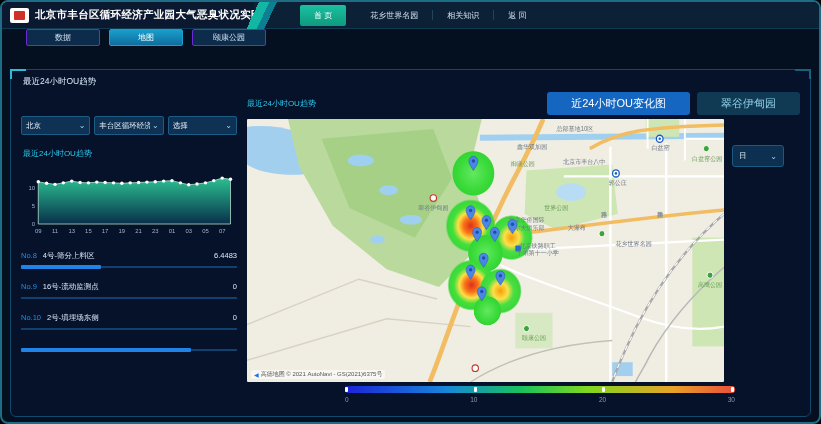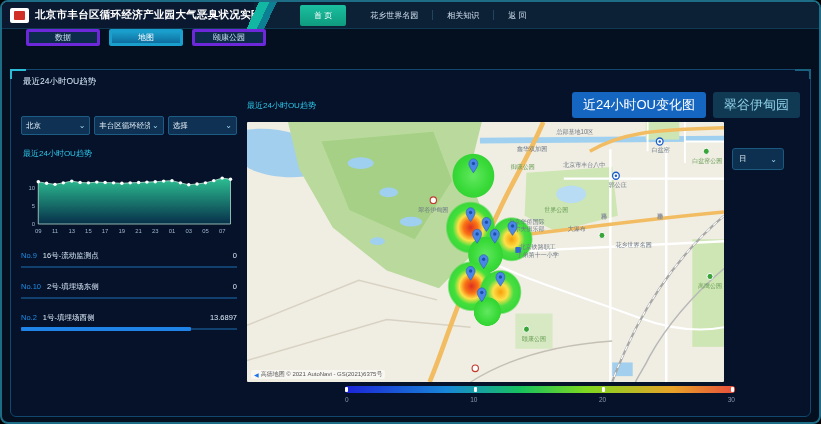--- a/index.html
+++ b/index.html
@@ -16,21 +16,21 @@
           background:linear-gradient(115deg,transparent 28%,#12b7a4 28%,#12b7a4 50%,#0c7f93 50%,#0c7f93 66%,transparent 66%)}
   .navbar{flex:1;background:#0c2036;display:flex;align-items:center;padding-left:36px}
   .nav-item{font-size:8px;color:#cfe0ee;padding:5px 14px;cursor:pointer;white-space:nowrap;position:relative}
   .nav-item.active{background:linear-gradient(180deg,#1ac0a0,#0f9a7e);color:#fff;border-radius:2px;margin:0 10px}
   .nav-sep{width:1px;height:10px;background:#23445f}
 
   
   .publish-title{color:#fff;font-size:9px;font-weight:bold;margin:8px 0 5px 45px}
   .pub-tabs{display:flex;gap:9px;margin-left:24px}
   .pub-tab{width:74px;height:17px;display:flex;align-items:center;justify-content:center;
-           font-size:8px;color:#cfe3f2;background:#0d2b4a;border:3px solid #6d28d9;border-radius:2px;cursor:pointer}
+           font-size:8px;color:#cfe3f2;background:#0d2b4a;border:1px solid #6d28d9;border-radius:2px;cursor:pointer}
   .pub-tab.active{background:linear-gradient(180deg,#1a9ecb,#0e6d9e);border-color:#1a9ecb;color:#fff}
 
   
   .main-panel{position:absolute;left:8px;right:8px;top:67px;bottom:5px;background:#05122a;
               border:1px solid #12486e;border-radius:6px;padding:4px 10px 6px}
   .main-panel::before{content:"";position:absolute;left:-1px;top:-1px;width:14px;height:8px;border-left:2px solid #2bbcd8;border-top:2px solid #2bbcd8}
   .main-panel::after{content:"";position:absolute;right:-1px;top:-1px;width:14px;height:8px;border-right:2px solid #19607e;border-top:2px solid #19607e}
   .panel-title{color:#d9e9f8;font-size:8.5px;margin:2px 0 4px 2px}
   .panel-body{display:flex;gap:10px;height:calc(100% - 18px)}
 
@@ -53,21 +53,21 @@
   .top-val{margin-left:auto;color:#dceafa;flex:none}
   .bar{position:relative;height:4px;margin-top:4px}
   .bar::before{content:"";position:absolute;left:0;top:1px;height:2px;width:100%;background:#11406f}
   .bar-fill{position:absolute;left:0;top:0;height:4px;background:#1f83e8;border-radius:1px}
 
   
   .right-col{flex:1;display:flex;flex-direction:column;min-width:0}
   .map-header{display:flex;align-items:center;margin:0 0 4px}
   .map-title{color:#2ec8ea;font-size:8px}
   .hdr-btns{margin-left:auto;display:flex;gap:7px}
-  .btn{font-size:13px;padding:4px 11px;border-radius:3px;cursor:pointer;white-space:nowrap}
+  .btn{font-size:11px;padding:4px 24px;border-radius:3px;cursor:pointer;white-space:nowrap}
   .btn.primary{background:#1566c0;color:#fff}
   .btn.secondary{background:#103a54;color:#8fd0e8}
   .map-row{flex:1;display:flex;gap:8px;min-height:0}
   .map-frame{flex:1;position:relative;overflow:hidden;border-radius:1px}
   .map-frame svg{position:absolute;inset:0;width:100%;height:100%}
   .map-side{width:68px;flex:none;padding-top:26px}
   .mini-select{width:52px;height:22px;background:#0d2f50;border:1px solid #1a5a80;border-radius:3px;
                display:flex;align-items:center;justify-content:space-between;padding:0 6px;cursor:pointer}
   .mini-select .val{color:#eaf4fb;font-size:7.5px}
   .mini-select .chev{color:#9fd8ef;font-size:8px}
@@ -190,44 +190,49 @@
                 <text x="155.3" y="69">03</text>
                 <text x="170.8" y="69">05</text>
                 <text x="186.3" y="69">07</text>
               </g>
           </svg>
         </div>
 
         <div class="top-list">
           <div class="top-row">
             <div class="top-line">
+              <span class="top-rank">No.8</span>
+              <span class="top-name">4号-筛分上料区</span>
+              <span class="top-val">6.4483</span>
+            </div>
+            <div class="bar">
+                <div class="bar-fill" style="width: 37.1%;"></div>
+              </div>
+          </div>
+          <div class="top-row">
+            <div class="top-line">
               <span class="top-rank">No.9</span>
               <span class="top-name">16号-流动监测点</span>
               <span class="top-val">0</span>
             </div>
             <div class="bar">
                 <div class="bar-fill" style="width: 0%;"></div>
               </div>
           </div>
           <div class="top-row">
             <div class="top-line">
               <span class="top-rank">No.10</span>
               <span class="top-name">2号-填埋场东侧</span>
               <span class="top-val">0</span>
             </div>
             <div class="bar">
                 <div class="bar-fill" style="width: 0%;"></div>
               </div>
           </div>
           <div class="top-row">
-            <div class="top-line">
-              <span class="top-rank">No.2</span>
-              <span class="top-name">1号-填埋场西侧</span>
-              <span class="top-val">13.6897</span>
-            </div>
             <div class="bar">
                 <div class="bar-fill" style="width: 78.7%;"></div>
               </div>
           </div>
         </div>
       </aside>
 
       <div class="right-col">
         <div class="map-header">
           <span class="map-title">最近24小时OU趋势</span>

